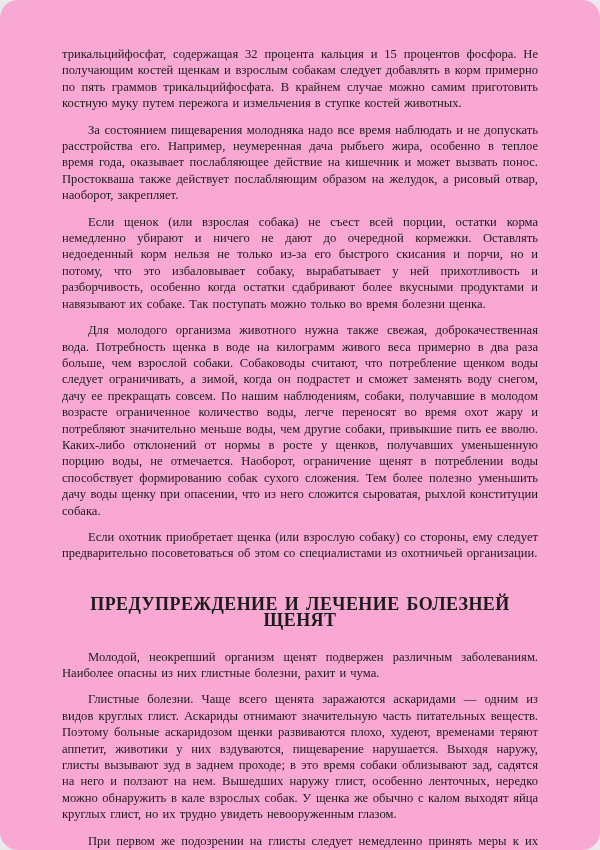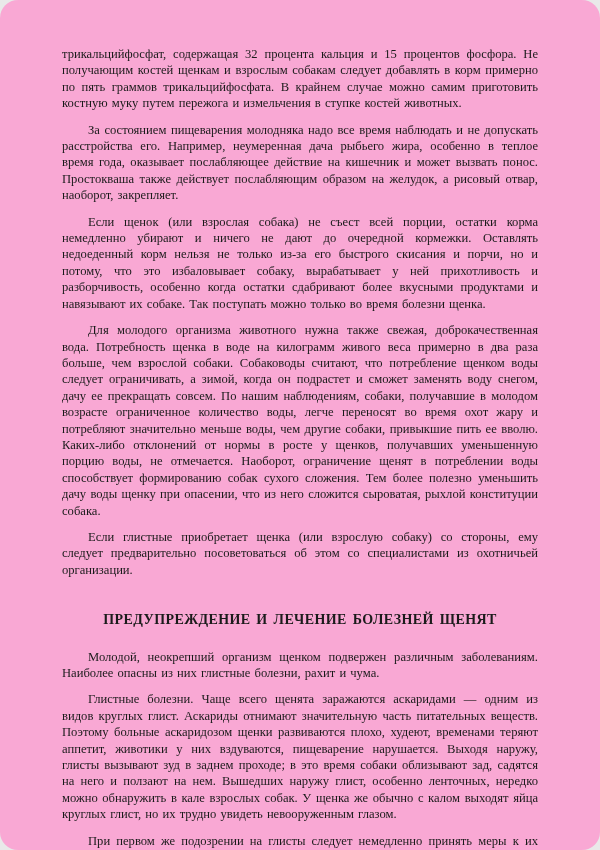--- a/index.html
+++ b/index.html
@@ -25,21 +25,21 @@
   }
   .para {
     margin: 0 0 10px 0;
     text-indent: 26px;
     word-spacing: 1px;
   }
   .para.continuation {
     text-indent: 0;
   }
   .section-heading {
-    font-size: 14px;
+    font-size: 18px;
     font-weight: bold;
     text-align: center;
     text-indent: 0;
     letter-spacing: 0.4px;
     margin: 34px 0 20px 0;
     word-spacing: 2px;
   }
   .lead-bold {
     font-weight: normal;
   }
@@ -50,23 +50,23 @@
 <div class="page">
 
   <p class="para continuation">трикальцийфосфат, содержащая 32 процента кальция и 15 процентов фосфора. Не получающим костей щенкам и взрослым собакам следует добавлять в корм примерно по пять граммов трикальцийфосфата. В крайнем случае можно самим приготовить костную муку путем пережога и измельчения в ступке костей животных.</p>
 
   <p class="para">За состоянием пищеварения молодняка надо все время наблюдать и не допускать расстройства его. Например, неумеренная дача рыбьего жира, особенно в теплое время года, оказывает послабляющее действие на кишечник и может вызвать понос. Простокваша также действует послабляющим образом на желудок, а рисовый отвар, наоборот, закрепляет.</p>
 
   <p class="para">Если щенок (или взрослая собака) не съест всей порции, остатки корма немедленно убирают и ничего не дают до очередной кормежки. Оставлять недоеденный корм нельзя не только из-за его быстрого скисания и порчи, но и потому, что это избаловывает собаку, вырабатывает у ней прихотливость и разборчивость, особенно когда остатки сдабривают более вкусными продуктами и навязывают их собаке. Так поступать можно только во время болезни щенка.</p>
 
   <p class="para">Для молодого организма животного нужна также свежая, доброкачественная вода. Потребность щенка в воде на килограмм живого веса примерно в два раза больше, чем взрослой собаки. Собаководы считают, что потребление щенком воды следует ограничивать, а зимой, когда он подрастет и сможет заменять воду снегом, дачу ее прекращать совсем. По нашим наблюдениям, собаки, получавшие в молодом возрасте ограниченное количество воды, легче переносят во время охот жару и потребляют значительно меньше воды, чем другие собаки, привыкшие пить ее вволю. Каких-либо отклонений от нормы в росте у щенков, получавших уменьшенную порцию воды, не отмечается. Наоборот, ограничение щенят в потреблении воды способствует формированию собак сухого сложения. Тем более полезно уменьшить дачу воды щенку при опасении, что из него сложится сыроватая, рыхлой конституции собака.</p>
 
-  <p class="para">Если глистные приобретает щенка (или взрослую собаку) со стороны, ему следует предварительно посоветоваться об этом со специалистами из охотничьей организации.</p>
+  <p class="para">Если охотник приобретает щенка (или взрослую собаку) со стороны, ему следует предварительно посоветоваться об этом со специалистами из охотничьей организации.</p>
 
   <h2 class="section-heading">ПРЕДУПРЕЖДЕНИЕ И ЛЕЧЕНИЕ БОЛЕЗНЕЙ ЩЕНЯТ</h2>
 
-  <p class="para">Молодой, неокрепший организм щенком подвержен различным заболеваниям. Наиболее опасны из них глистные болезни, рахит и чума.</p>
+  <p class="para">Молодой, неокрепший организм щенят подвержен различным заболеваниям. Наиболее опасны из них глистные болезни, рахит и чума.</p>
 
   <p class="para"><span class="lead-bold">Глистные болезни.</span> <span>Чаще всего щенята заражаются аскаридами — одним из видов круглых глист. Аскариды отнимают значительную часть питательных веществ. Поэтому больные аскаридозом щенки развиваются плохо, худеют, временами теряют аппетит, животики у них вздуваются, пищеварение нарушается. Выходя наружу, глисты вызывают зуд в заднем проходе; в это время собаки облизывают зад, садятся на него и ползают на нем. Вышедших наружу глист, особенно ленточных, нередко можно обнаружить в кале взрослых собак. У щенка же обычно с калом выходят яйца круглых глист, но их трудно увидеть невооруженным глазом.</span></p>
 
   <p class="para">При первом же подозрении на глисты следует немедленно принять меры к их удалению. Скопление в кишечнике щенка большого количества глист может вызвать рвоту, судороги, воспаление кишек, закупорку их и даже прободение, а как следствие его</p>
 
 </div>
 
 </body></html>

